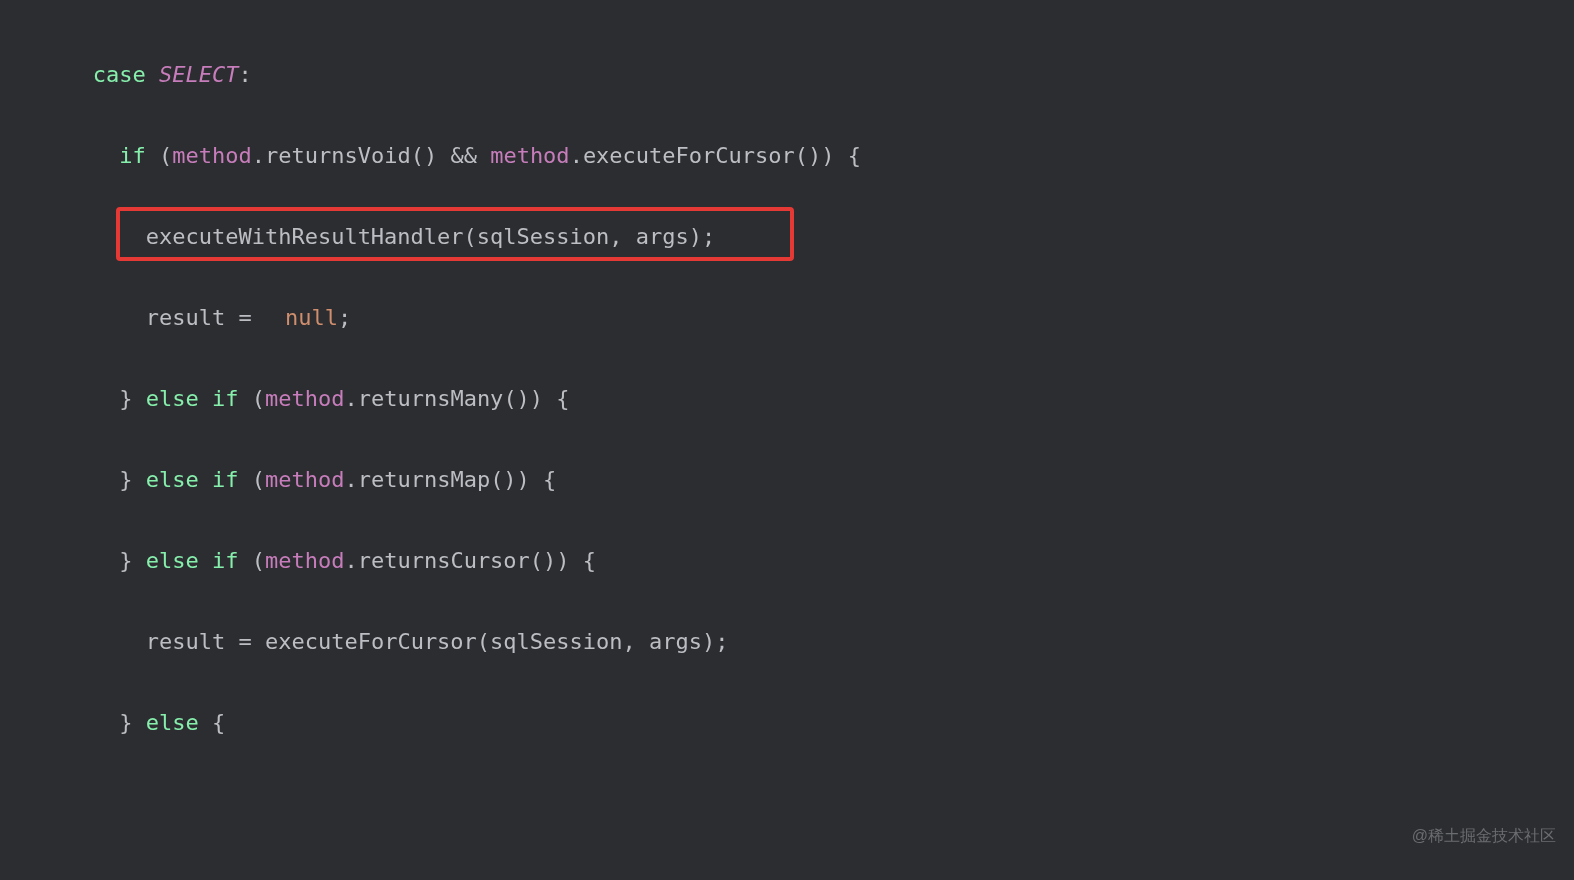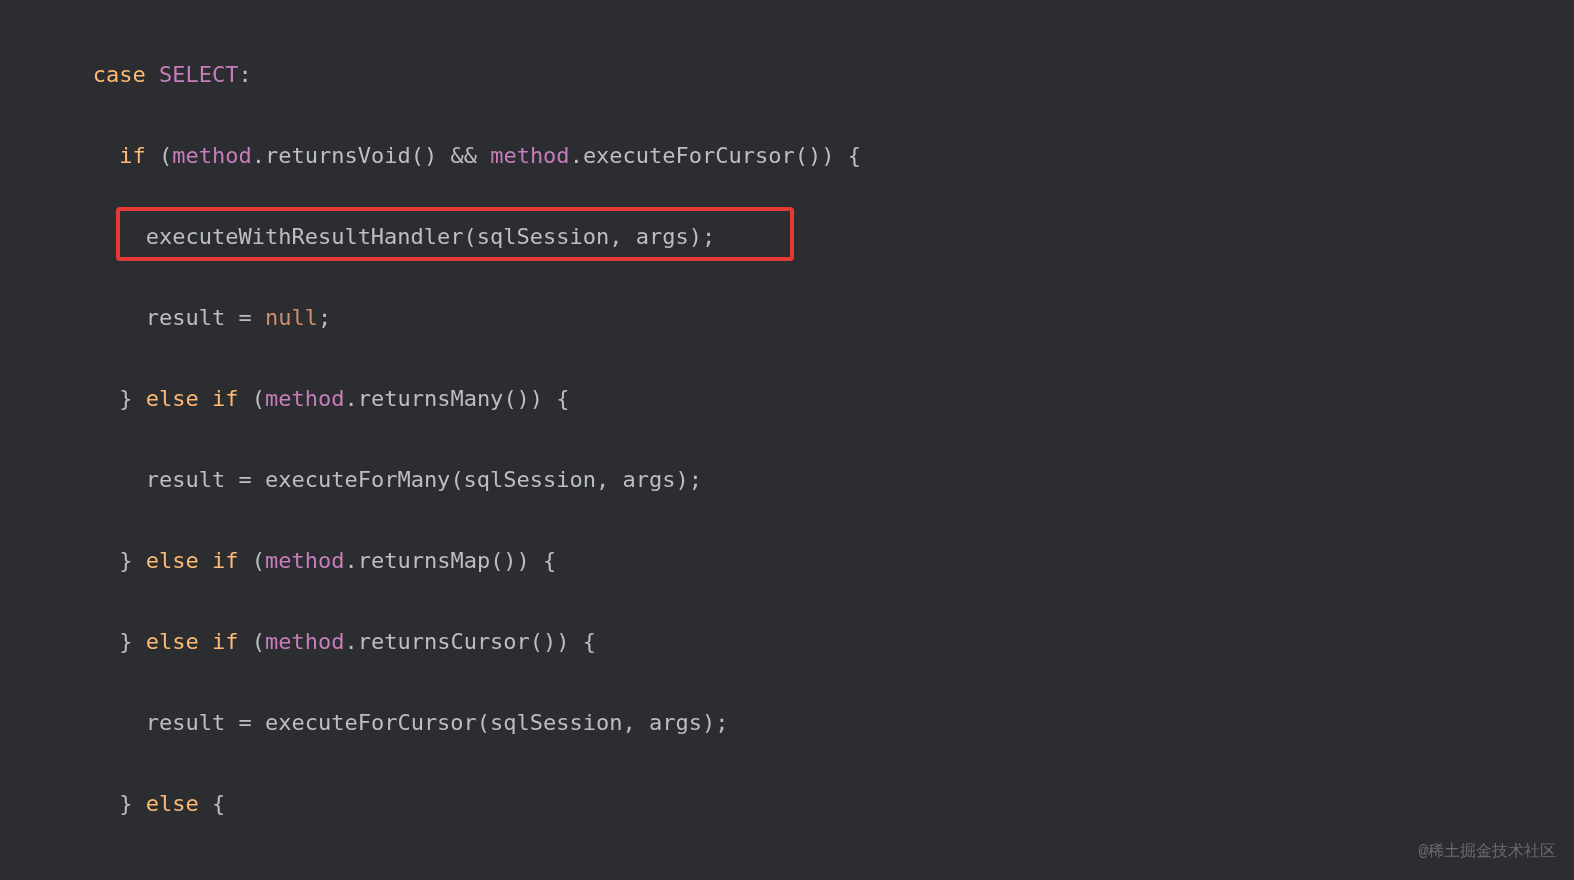--- a/index.html
+++ b/index.html
@@ -13,55 +13,54 @@
     height: 880px;
     overflow: hidden;
     position: relative;
   }
   .editor {
     padding: 14px 0 0 0;
     white-space: pre;
     position: relative;
   }
   .line { display: block; }
-  .kw { color: #fdba74; }
-  .italic { color: #c77dbb; }
+  .kw { color: #86efac; }
+  .italic { color: #c77dbb; font-style: italic; }
   .member { color: #c77dbb; margin-top: 36px; }
   .und { text-decoration-color: #707070; }
-  .null { color: #cf8e6d; }
+  .null { color: #cf8e6d; margin-left: 20px; }
   .highlight-box {
     position: absolute;
     left: 116px;
     top: 207px;
     width: 678px;
     height: 54px;
     border: 4px solid #e53935;
     border-radius: 4px;
     pointer-events: none;
   }
   .watermark {
     position: absolute;
     right: 18px;
-    bottom: 8px;
+    bottom: 24px;
     font-size: 16px;
     color: #6a6c70;
-    font-family: Liberation Mono, monospace;
+    font-family: Liberation Sans, sans-serif;
     text-align: right;
   }
 </style>
 </head>
 <body>
 
 <div class="editor">
 <span class="line">       <span class="kw">case</span> <span class="italic">SELECT</span><span>:</span></span>
 <span class="line">         <span class="kw">if</span> <span>(</span><span class="member">method</span><span>.</span><span>returnsVoid</span><span>()</span><span> &amp;&amp; </span><span class="member">method</span><span>.</span><span>executeForCursor</span><span>())</span><span> {</span></span>
 <span class="line">           <span>executeWithResultHandler</span><span>(sqlSession, args);</span></span>
 <span class="line">           <span class="und">result</span><span> = </span><span class="null">null</span><span>;</span></span>
 <span class="line">         <span>} </span><span class="kw">else if</span><span> (</span><span class="member">method</span><span>.</span><span>returnsMany</span><span>())</span><span> {</span></span>
-<span class="line">           <span class="und">result</span><span> = </span><span>executeForMany</span><span>(sqlSession, args);</span></span>
 <span class="line">         <span>} </span><span class="kw">else if</span><span> (</span><span class="member">method</span><span>.</span><span>returnsMap</span><span>())</span><span> {</span></span>
 <span class="line">         <span>} </span><span class="kw">else if</span><span> (</span><span class="member">method</span><span>.</span><span>returnsCursor</span><span>())</span><span> {</span></span>
 <span class="line">           <span class="und">result</span><span> = </span><span>executeForCursor</span><span>(sqlSession, args);</span></span>
 <span class="line">         <span>} </span><span class="kw">else</span><span> {</span></span>
 
 
 
 
 
 

